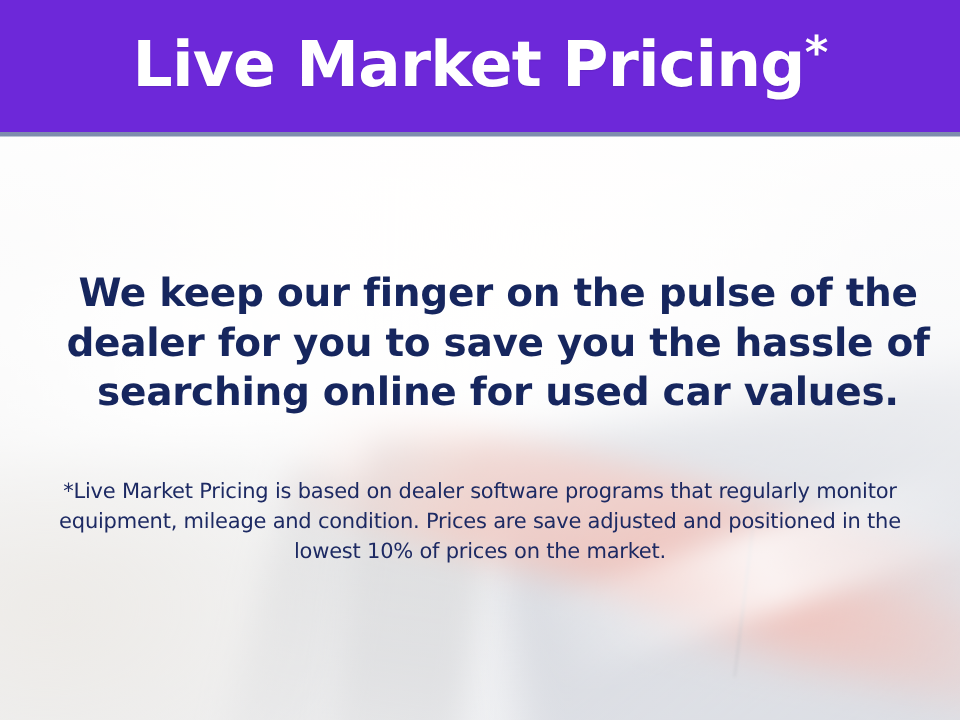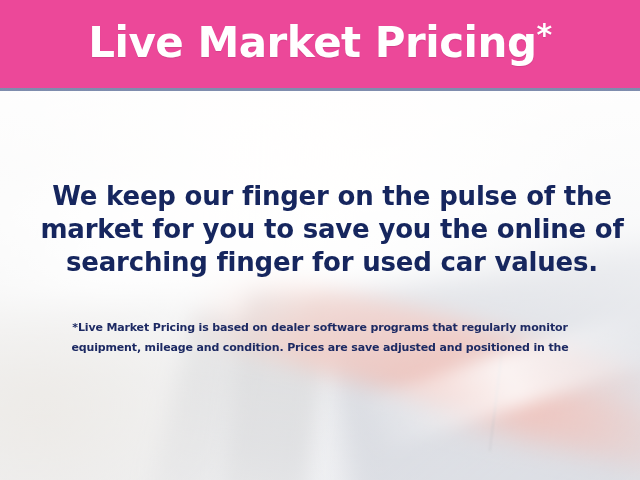--- a/index.html
+++ b/index.html
@@ -161,21 +161,21 @@
     background: linear-gradient(180deg, rgba(255,255,255,0.86) 0%, rgba(255,255,255,0.80) 45%, rgba(255,255,255,0.58) 72%, rgba(255,255,255,0.52) 100%);
   }
 
   
   .title-banner {
     position: absolute;
     left: 0;
     top: 0;
     width: 640px;
     height: 88px;
-    background: #ec4899;
+    background: #6d28d9;
     display: flex;
     align-items: center;
     justify-content: center;
     z-index: 6;
   }
   .title-banner::after {
     content: "";
     position: absolute;
     left: 0;
     bottom: -3px;
@@ -234,22 +234,22 @@
     top: 318px;
     width: 640px;
     z-index: 5;
     text-align: center;
     padding: 0 28px;
     box-sizing: border-box;
   }
   .disclaimer-line {
     color: #1d2a63;
     font-family: "DejaVu Sans", sans-serif;
-    font-size: 11px;
-    font-weight: bold;
+    font-size: 14px;
+    font-weight: normal;
     line-height: 20px;
     letter-spacing: -0.15px;
     white-space: nowrap;
     margin: 0;
   }
 </style>
 </head>
 <body>
 
 <div id="promo-card">
@@ -270,22 +270,23 @@
       <div class="ph-veil"></div>
     </div>
   </div>
 
   <div class="title-banner">
     <h1 class="banner-title"><span>Live Market Pricing</span><span class="star">*</span></h1>
   </div>
 
   <div class="headline-block">
     <p class="headline-line">We keep our finger on the pulse of the</p>
-    <p class="headline-line">market for you to save you the online of</p>
-    <p class="headline-line">searching finger for used car values.</p>
+    <p class="headline-line">dealer for you to save you the hassle of</p>
+    <p class="headline-line">searching online for used car values.</p>
   </div>
 
   <div class="disclaimer-block">
     <p class="disclaimer-line">*Live Market Pricing is based on dealer software programs that regularly monitor</p>
     <p class="disclaimer-line">equipment, mileage and condition. Prices are save adjusted and positioned in the</p>
+    <p class="disclaimer-line">lowest 10% of prices on the market.</p>
   </div>
 
 </div>
 
 </body></html>

